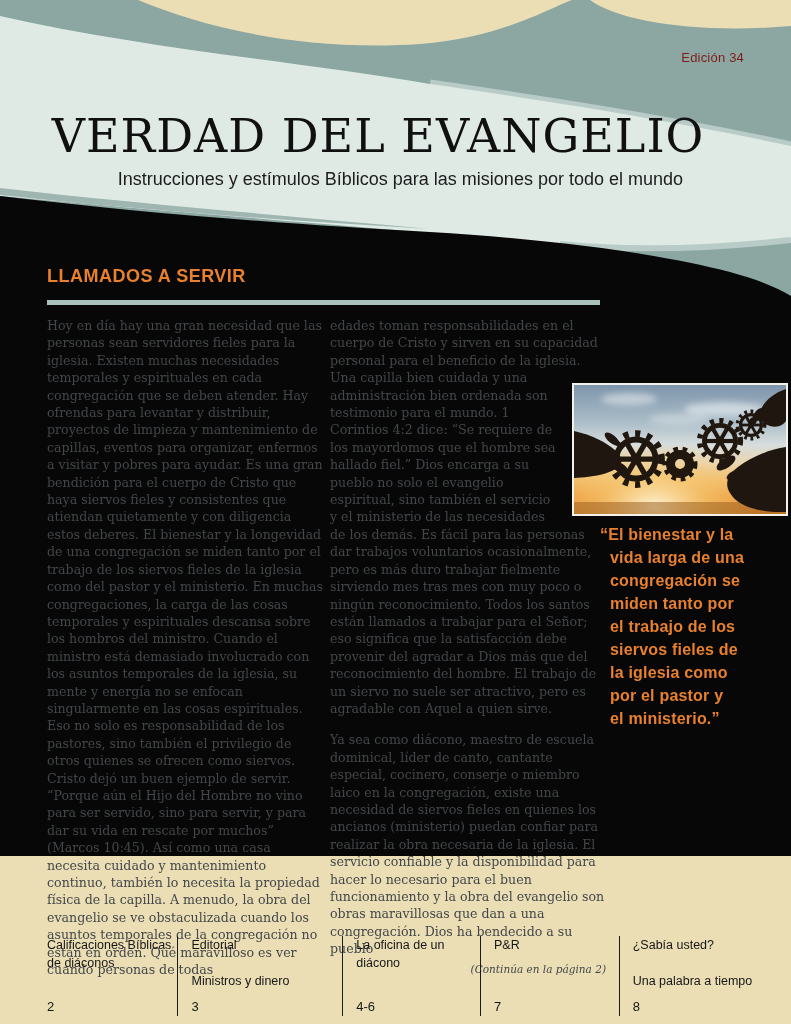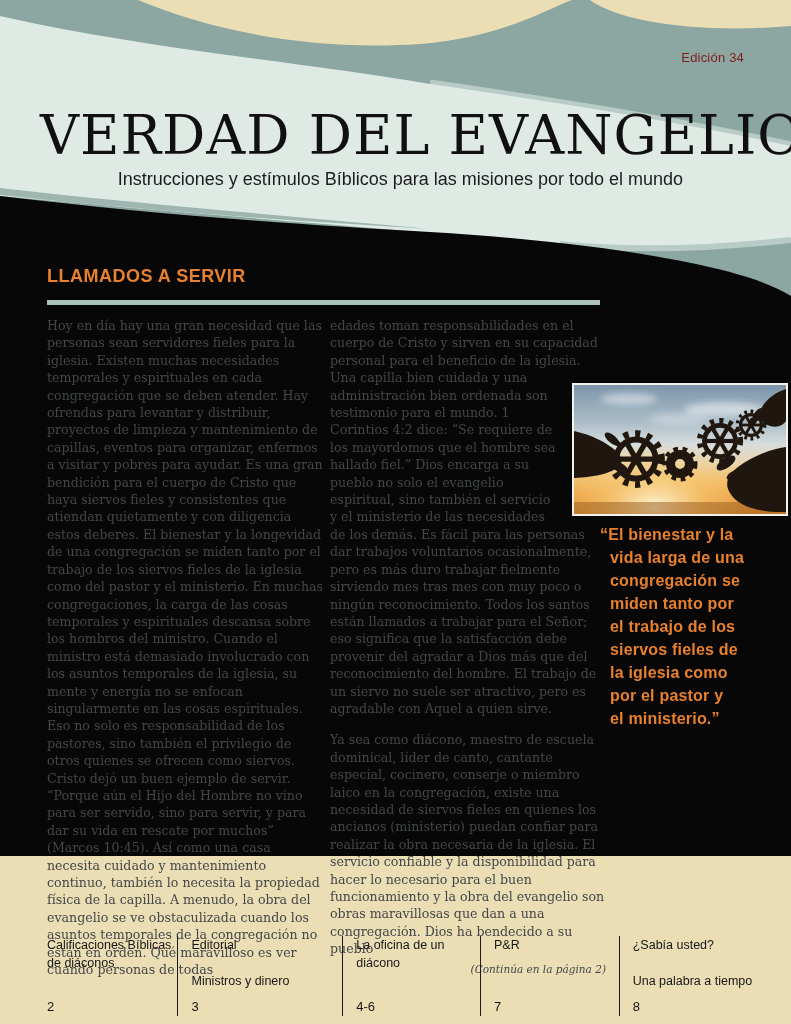--- a/index.html
+++ b/index.html
@@ -4,21 +4,21 @@
 <style>
   html,body{margin:0;padding:0;}
   body{width:791px;height:1024px;position:relative;overflow:hidden;
        font-family:"Liberation Sans",sans-serif;background:#EBDEB5;}
   .abs{position:absolute;}
   #bg{position:absolute;inset:0;z-index:0;}
   .layer{position:absolute;z-index:2;}
 
   #edition{top:50px;right:47px;font-size:13px;color:#7f1d1d;letter-spacing:.2px;}
   #masthead-title{top:108px;left:40px;width:676px;text-align:center;
-     font-family:"DejaVu Serif",serif;font-size:54px;line-height:56px;color:#101010;
+     font-family:"DejaVu Serif",serif;font-size:46px;line-height:56px;color:#101010;
      letter-spacing:1px;white-space:nowrap;}
   #masthead-subtitle{top:169px;left:60px;width:623px;text-align:right;
      font-size:18px;color:#1C1C1C;}
 
   #article-heading{top:266px;left:47px;font-size:18px;font-weight:bold;
      color:#E8802D;letter-spacing:.5px;}
   #heading-rule{top:300px;left:47px;width:553px;height:5px;background:#A9C0BB;}
 
   .bodycol{font-family:"DejaVu Serif",serif;font-size:12.6px;line-height:17.4px;
      color:#43474A;text-align:left;}

